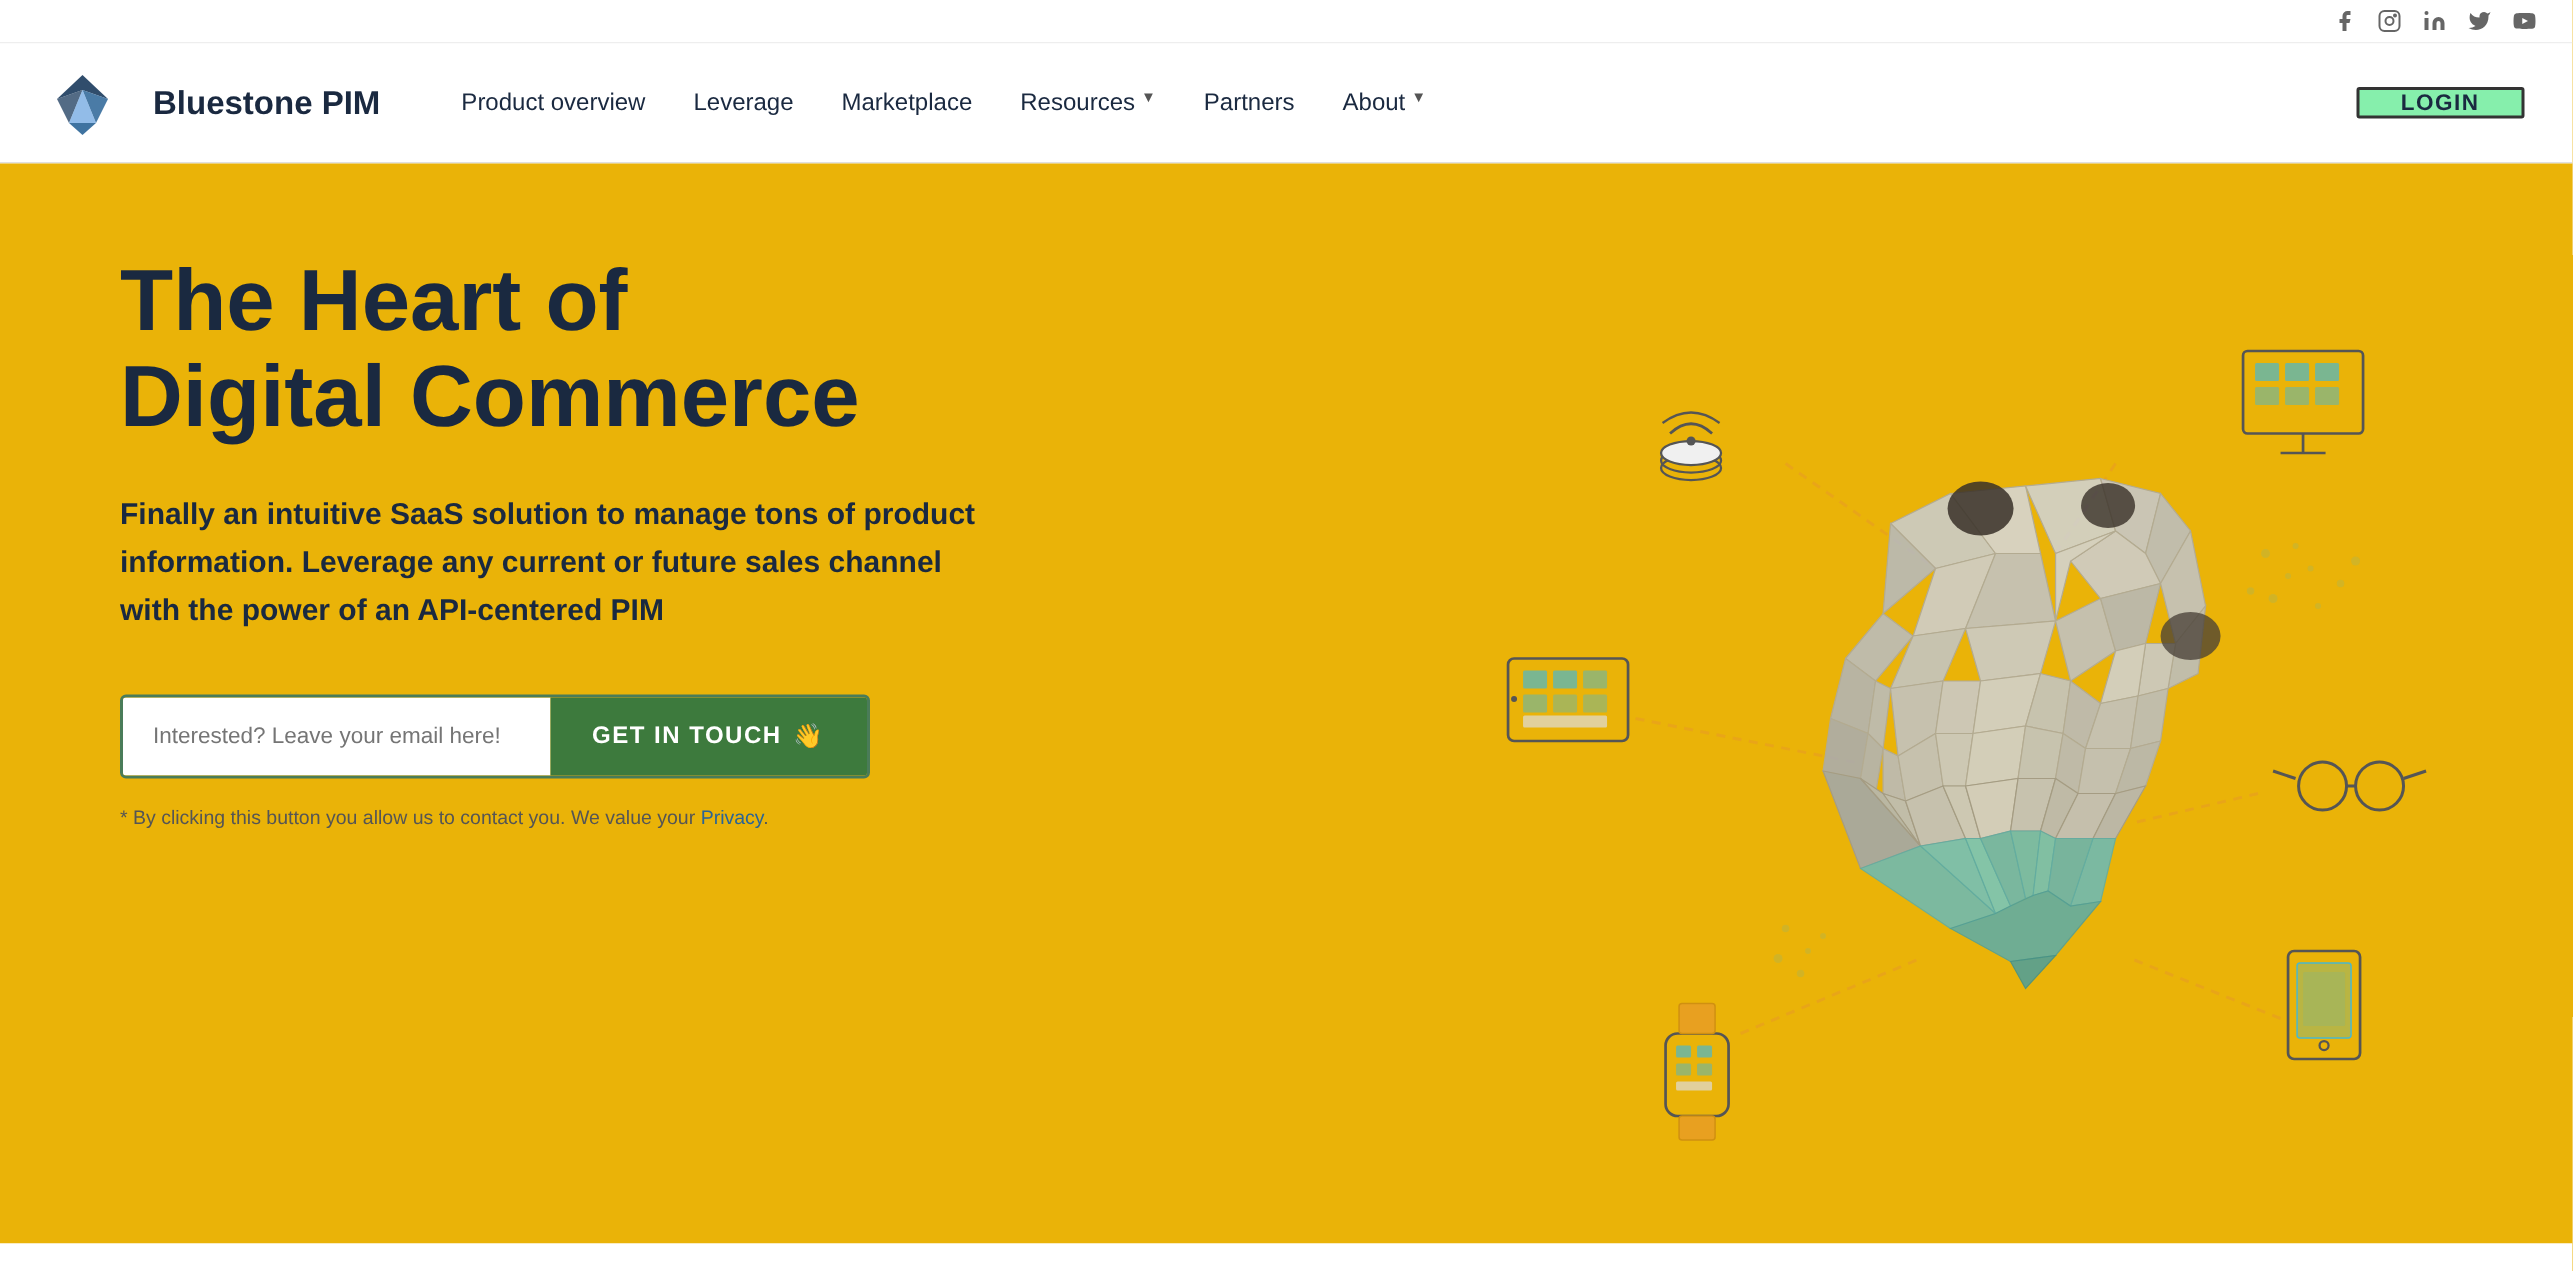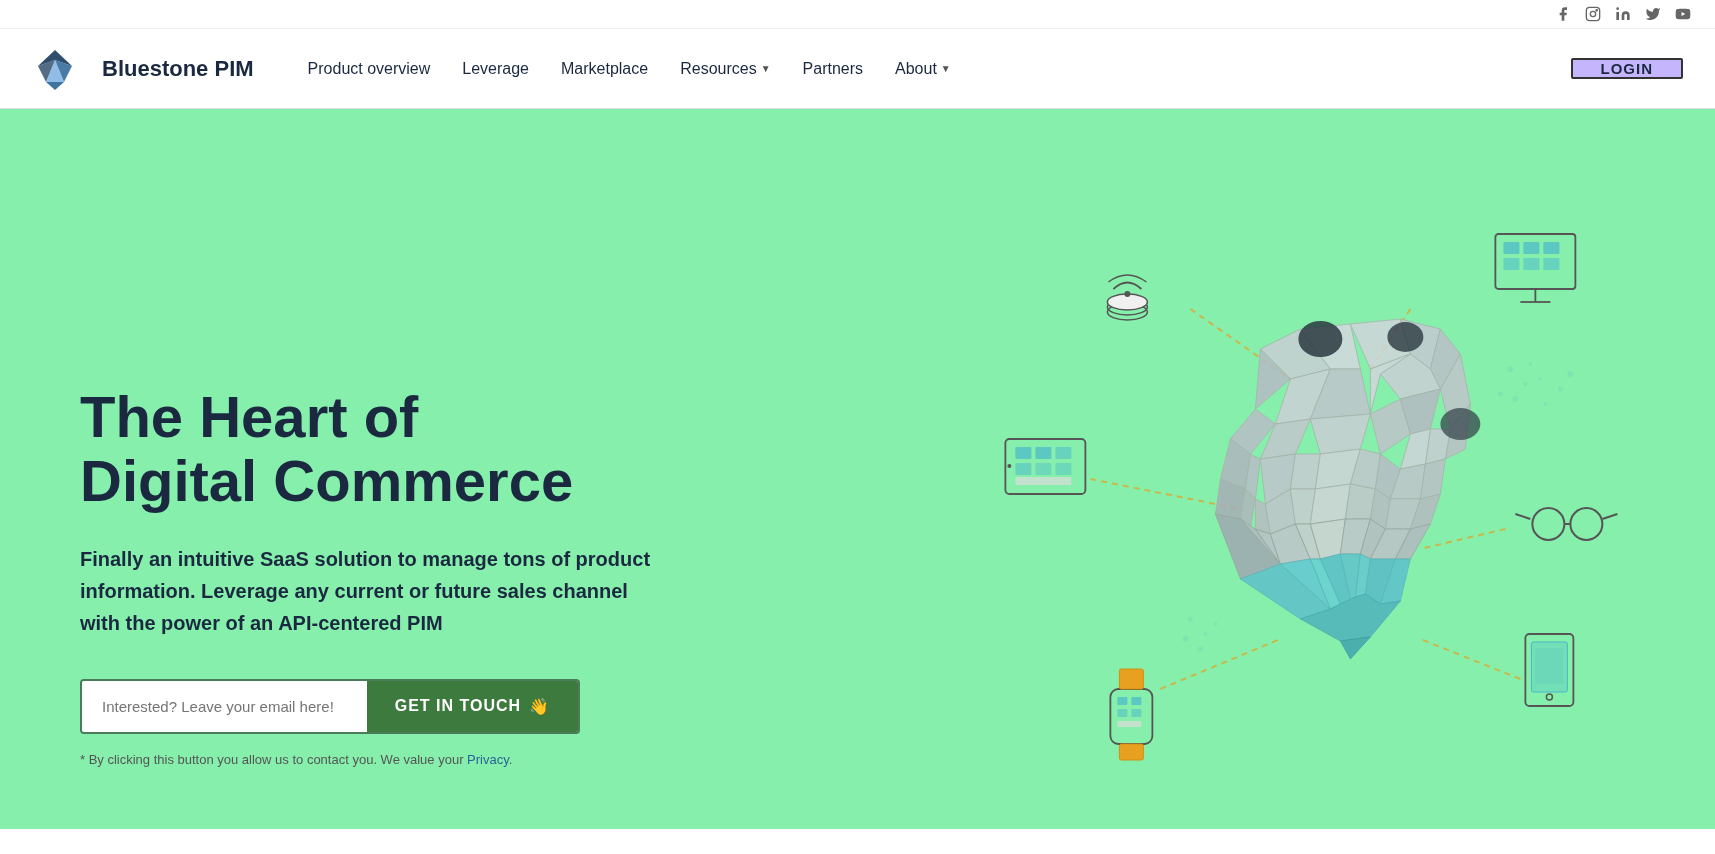--- a/index.html
+++ b/index.html
@@ -57,49 +57,48 @@
       flex: 1;
     }
     .nav-links a {
       text-decoration: none;
       color: #1a2940;
       font-size: 16px;
       font-weight: 500;
       padding: 8px 14px;
       border-radius: 4px;
       display: flex;
-      align-items: center;
       gap: 4px;
       white-space: nowrap;
     }
     .chevron {
       font-size: 10px;
       color: #555;
     }
 
     .login-btn {
       margin-left: auto;
-      background: #c4b5fd;
+      background: #86efac;
       border: 2px solid #333;
       color: #1a2940;
       font-size: 15px;
       font-weight: 700;
       letter-spacing: 1px;
       padding: 0 28px;
       cursor: pointer;
       border-radius: 2px;
     }
 
     
     .hero {
       display: flex;
-      align-items: flex-end;
+      align-items: flex-start;
       padding: 60px 60px 60px 80px;
       min-height: 700px;
-      background: #86efac;
+      background: #eab308;
       position: relative;
       overflow: hidden;
     }
     .hero-content {
       flex: 0 0 55%;
       max-width: 55%;
       z-index: 2;
     }
     .hero-title {
       font-size: 58px;

